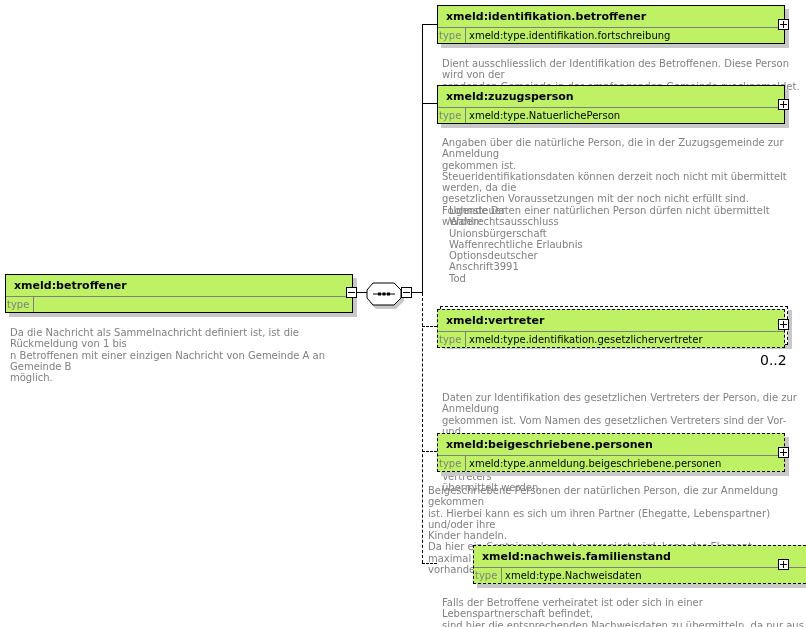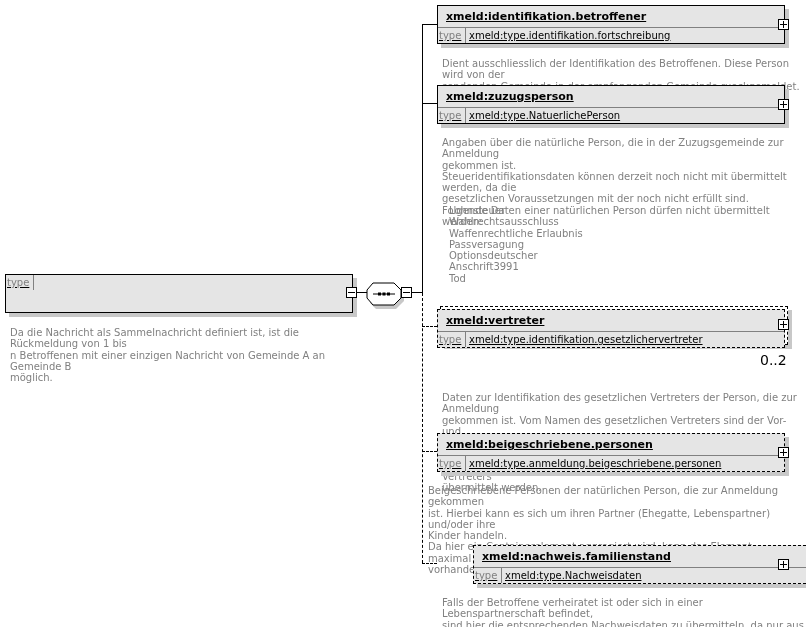--- a/index.html
+++ b/index.html
@@ -3,22 +3,22 @@
 <meta charset="utf-8">
 <style>
   html, body { margin: 0; padding: 0; background: #ffffff; }
   body { width: 806px; height: 627px; position: relative; overflow: hidden;
          font-family: "DejaVu Sans", "Liberation Sans", sans-serif; }
   .line-v { position: absolute; width: 0; border-left: 1px solid #000; }
   .line-h { position: absolute; height: 0; border-top: 1px solid #000; }
   .dashed-v { border-left-style: dashed; }
   .dashed-h { border-top-style: dashed; }
 
-  .elem { position: absolute; background: #e5e5e5; border: 1px solid #000;
-          box-shadow: 4px 4px 0 #c8c8c8; text-decoration: underline; }
+  .elem { position: absolute; background: #bef264; border: 1px solid #000;
+          box-shadow: 4px 4px 0 #c8c8c8; }
   .elem.optional { border-style: dashed; }
   .elem .hdr { height: 21px; line-height: 21px; padding-left: 8px;
                font-weight: bold; font-size: 11px; color: #000;
                border-bottom: 1px solid #808080; white-space: nowrap; overflow: hidden; }
   .elem .trow { height: 15px; line-height: 15px; font-size: 10px; display: flex; white-space: nowrap; }
   .elem .tlabel { color: #808080; width: 26px; padding-left: 1px; border-right: 1px solid #808080; }
   .elem .tval { color: #000; padding-left: 3px; }
   .elem.optional .tlabel { border-right-style: solid; }
 
   .stack { position: absolute; border: 1px dashed #000; background: #fff; }
@@ -32,20 +32,21 @@
   .ann { position: absolute; font-size: 10px; line-height: 11.3px; color: #808080;
          font-family: "DejaVu Sans", sans-serif; white-space: pre-line; margin-top: 8px; }
   .occ { position: absolute; font-size: 14px; color: #000; }
 
   .compositor { position: absolute; }
 </style>
 </head>
 <body>
 
 <div class="elem" style="left:5px; top:274px; width:346px; height:37px;">
+  <div class="hdr">xmeld:betroffener</div>
   <div class="trow">
     <span class="tlabel">type</span>
     <span class="tval"></span>
   </div>
 </div>
 <div class="minusbtn" style="left:346px; top:287px;"></div>
 <div class="ann" style="left:10px; top:319px; width:360px;">Da die Nachricht  als Sammelnachricht definiert ist, ist die Rückmeldung von 1 bis
 n Betroffenen mit einer einzigen Nachricht von Gemeinde A an Gemeinde B
 möglich.</div>
 
@@ -88,21 +89,21 @@
     <span class="tlabel">type</span>
     <span class="tval">xmeld:type.NatuerlichePerson</span>
   </div>
 </div>
 <div class="plusbtn" style="left:778px; top:99px;"></div>
 <div class="ann" style="left:442px; top:129px; width:360px;">Angaben über die natürliche Person, die in der Zuzugsgemeinde zur Anmeldung
 gekommen ist.
 Steueridentifikationsdaten können derzeit noch nicht mit übermittelt werden, da die
 gesetzlichen Voraussetzungen mit der  noch nicht erfüllt sind.
 Folgende Daten einer natürlichen Person dürfen nicht übermittelt werden:</div>
-<div class="ann" style="left:449px; top:197px; width:200px;" id="zuzug-list"><div>Lohnsteuer</div><div>Wahlrechtsausschluss</div><div>Waffenrechtliche Erlaubnis</div><div>Passversagung</div><div>Optionsdeutscher</div><div>Anschrift3991</div><div>Tod</div></div>
+<div class="ann" style="left:449px; top:197px; width:200px;" id="zuzug-list"><div>Lohnsteuer</div><div>Wahlrechtsausschluss</div><div>Unionsbürgerschaft</div><div>Waffenrechtliche Erlaubnis</div><div>Optionsdeutscher</div><div>Anschrift3991</div><div>Tod</div></div>
 
 <div class="stack" style="left:440px; top:306px; width:346px; height:37px; box-shadow:4px 4px 0 #c8c8c8;"></div>
 <div class="elem optional" style="left:437px; top:309px; width:346px; height:37px; box-shadow:none;">
   <div class="hdr">xmeld:vertreter</div>
   <div class="trow">
     <span class="tlabel">type</span>
     <span class="tval">xmeld:type.identifikation.gesetzlichervertreter</span>
   </div>
 </div>
 <div class="plusbtn" style="left:778px; top:319px;"></div>

